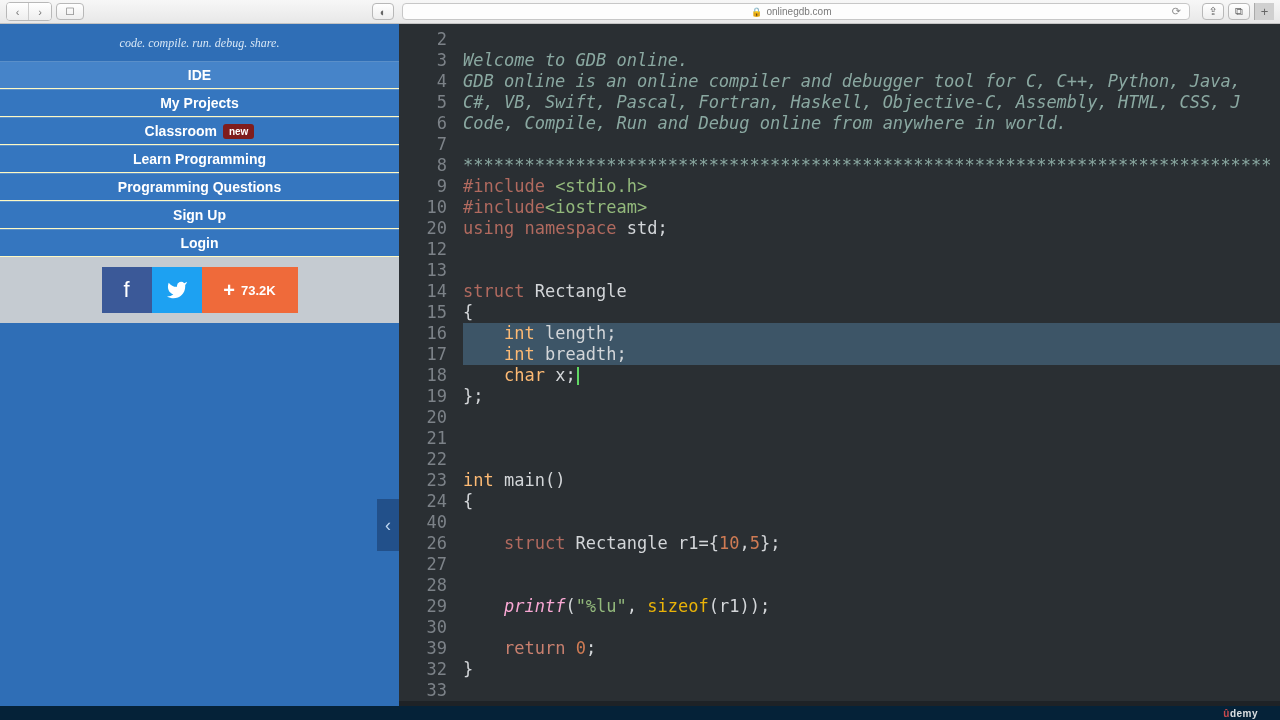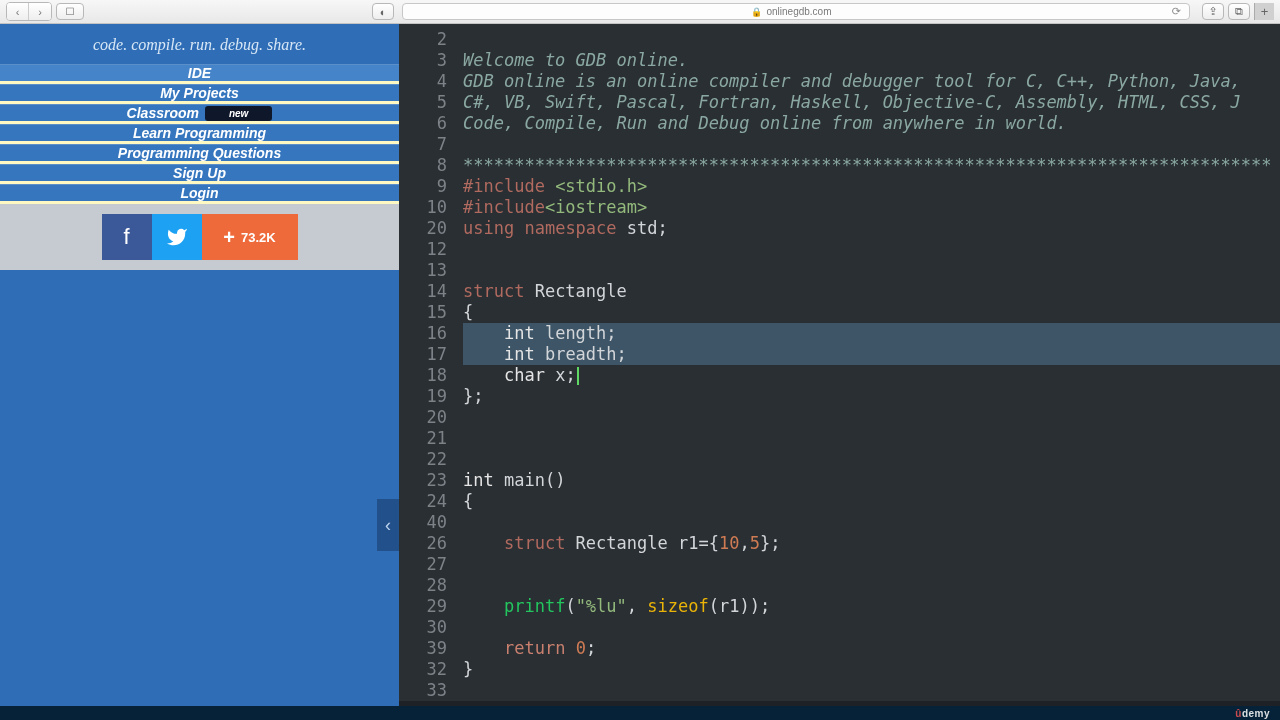--- a/index.html
+++ b/index.html
@@ -16,24 +16,24 @@
 .address-center { flex:1; text-align:center; display:flex; align-items:center; justify-content:center; gap:4px;}
 .lock-icon { font-size: 9px; color: #888; }
 .refresh-icon { font-size: 11px; color: #888; cursor:pointer; }
 .right-btns { display: flex; gap: 4px; margin-left: 8px; }
 .sq-btn { width: 22px; height: 17px; border: 1px solid #b8b8b8; border-radius: 4px; background: linear-gradient(#fff,#eee); display:flex;align-items:center;justify-content:center;font-size:11px;color:#666;cursor:pointer;}
 .tab-add { width: 20px; height: 17px; background: #d0d0d0; border-left:1px solid #aaa; display:flex;align-items:center;justify-content:center;font-size:13px;color:#666;cursor:pointer;}
 
 .main-area { display: flex; height: calc(100% - 24px - 14px); }
 
 .sidebar { width: 399px; background: #2f6eb6; display: flex; flex-direction: column; }
-.tagline { text-align: center; font-style: italic; color: #d8e7f6; font-size: 16px; padding: 12px 0 10px; font-family: Georgia, serif; }
-.nav-item { height: 20px; display: flex; align-items: center; justify-content: center; color: #fff; font-size: 14px; font-weight: 600; border-top: 1px solid #5a8fc9; border-bottom: 3px solid #fef9c3; background: #3576bf; cursor: pointer; font-style: italic; }
+.tagline { text-align: center; font-style: italic; color: #d8e7f6; font-size: 12px; padding: 12px 0 10px; font-family: Georgia, serif; }
+.nav-item { height: 28px; display: flex; align-items: center; justify-content: center; color: #fff; font-size: 14px; font-weight: 600; border-top: 1px solid #5a8fc9; border-bottom: 1px solid #fef9c3; background: #3576bf; cursor: pointer; }
 .nav-item.active { background: #4684c9; }
-.badge-new { background: #0f172a; color: #fff; font-size: 10px; padding: 2px 24px; border-radius: 3px; margin-left: 6px; font-weight: 700; }
+.badge-new { background: #7f1d1d; color: #fff; font-size: 10px; padding: 2px 6px; border-radius: 3px; margin-left: 6px; font-weight: 700; }
 .social-row { display: flex; justify-content: center; gap: 0; padding: 10px 0; background: #c5cbd1; }
 .social-btn { width: 50px; height: 46px; display: flex; align-items: center; justify-content: center; font-size: 22px; color: #fff; cursor: pointer; }
 .fb { background: #3b5998; }
 .tw { background: #1da1f2; }
 .share-btn { background: #ef6a3a; width: 96px; display: flex; align-items: center; justify-content: center; gap: 6px; color: #fff; font-size: 13px; font-weight: 600; cursor: pointer; }
 .share-plus { font-size: 20px; font-weight: 700; }
 .sidebar-fill { flex: 1; background: #2f6eb6; }
 
 .collapse-handle { position: absolute; left: 377px; top: 499px; width: 22px; height: 52px; background: #22508a; display: flex; align-items: center; justify-content: center; color: #bcd4ef; font-size: 18px; cursor: pointer; }
 
@@ -42,28 +42,28 @@
 .gutter div { height: 21px; }
 .code-area { flex: 1; padding: 5px 0 0 4px; color: #d3d6d9; position: relative; }
 .code-line { height: 21px; white-space: pre; }
 .code-line.selected { background: #3d5567; }
 
 .tok-comment { color: #8aa8a1; font-style: italic; }
 .tok-preproc { color: #b16a5f; }
 .tok-string  { color: #93b97c; }
 .tok-keyword { color: #b16a5f; }
 .tok-keyword2{ color: #eab308; }
-.tok-type    { color: #e5e5e5; }
+.tok-type    { color: #fdba74; }
 .tok-number  { color: #cf7b54; }
-.tok-func    { color: #22c55e; }
+.tok-func    { color: #f9a8d4; font-style: italic; }
 .tok-ret     { color: #c9806f; }
 
 .cursor { display:inline-block; width:2px; height:18px; background:#60d864; vertical-align:middle; margin-left:1px;}
 
-.bottom-bar { height: 14px; background: #052238; display: flex; align-items: center; justify-content: flex-end; padding-right: 10px; }
+.bottom-bar { height: 14px; background: #052238; display: flex; align-items: center; justify-content: flex-end; padding-right: 22px; }
 .udemy-logo { color: #fff; font-size: 10px; font-weight: 600; opacity: 0.85; letter-spacing: 0.5px;}
 .udemy-u { color:#ec5252; font-weight:800; }
 
 .scrollbar-bottom { position:absolute; bottom:0; left:0; right:0; height:5px; background:#1e2226;}
 </style>
 </head>
 <body>
 
 <div class="browser-toolbar">
   <div class="nav-btn-group">

